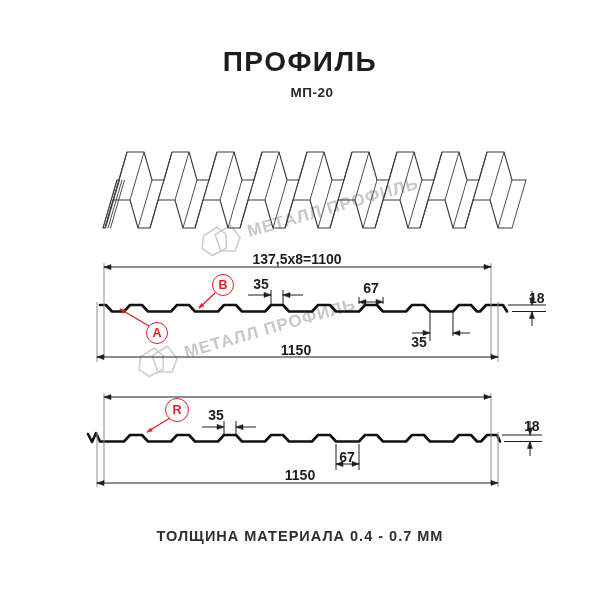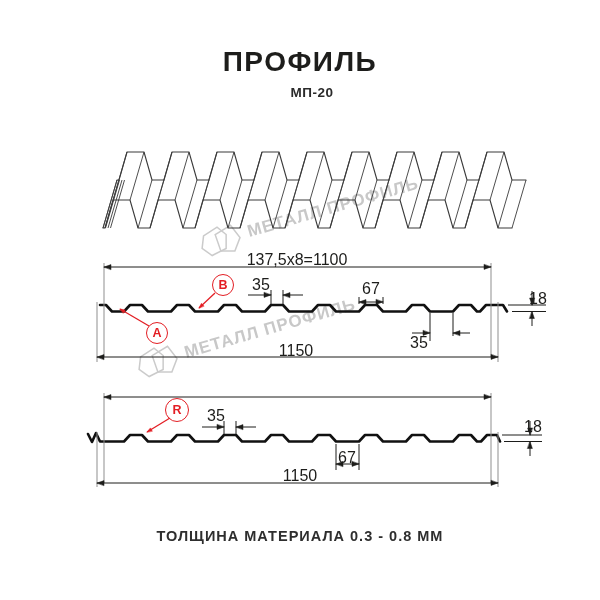--- a/index.html
+++ b/index.html
@@ -8,21 +8,21 @@
   .t-title{position:absolute;left:0;right:0;top:46px;text-align:center;
            font-size:28px;font-weight:800;letter-spacing:1.5px;color:#1d1d1b;z-index:3;}
   .t-sub{position:absolute;left:0;right:0;top:85px;text-align:center;
          font-size:13.5px;font-weight:700;letter-spacing:.5px;color:#2a2a2a;z-index:3;padding-left:24px;}
   .footer{position:absolute;left:0;right:0;top:528px;text-align:center;
           font-size:14.5px;font-weight:700;letter-spacing:1px;color:#2e2e2e;z-index:3;}
   .wm{position:absolute;display:flex;align-items:center;gap:7px;height:42px;
       color:#b3b3b3;font-weight:700;font-size:17px;letter-spacing:1px;opacity:.72;
       transform:rotate(-16deg);transform-origin:left center;white-space:nowrap;z-index:1;}
   #art{position:absolute;left:0;top:0;z-index:2;}
-  .dim{position:absolute;font-size:16px;line-height:1;color:#1d1d1b;text-align:center;z-index:3;}
+  .dim{position:absolute;font-size:14px;line-height:1;color:#1d1d1b;text-align:center;z-index:3;font-weight:bold;}
   .marker{position:absolute;border:1.7px solid #e31e24;border-radius:50%;color:#e31e24;
           font-weight:bold;font-size:12.5px;display:flex;align-items:center;justify-content:center;
           background:transparent;z-index:3;line-height:1;}
 </style>
 </head>
 <body>
 
 <div class="stage">
 
   <div class="t-title">ПРОФИЛЬ</div>
@@ -175,14 +175,14 @@
   <div class="dim" style="left:405px;top:335px;width:28px;">35</div>
   <div class="marker" style="left: 146px; top: 322px; width: 20px; height: 20px; border-color: rgb(227, 30, 36); color: rgb(227, 30, 36);">A</div>
   <div class="marker" style="left: 212px; top: 274px; width: 20px; height: 20px; border-color: rgb(227, 30, 36); color: rgb(227, 30, 36);">B</div>
 
   <div class="dim" style="left:270px;top:468px;width:60px;">1150</div>
   <div class="dim" style="left:202px;top:408px;width:28px;">35</div>
   <div class="dim" style="left:333px;top:450px;width:28px;">67</div>
   <div class="dim" style="left:524px;top:419px;width:24px;text-align:left;">18</div>
   <div class="marker" style="left: 165px; top: 398px; width: 22px; height: 22px; border-color: rgb(227, 30, 36); color: rgb(227, 30, 36);">R</div>
 
-  <div class="footer">ТОЛЩИНА МАТЕРИАЛА 0.3 - 0.8 ММ</div>
+  <div class="footer">ТОЛЩИНА МАТЕРИАЛА 0.4 - 0.7 ММ</div>
 </div>
 
 </body></html>

